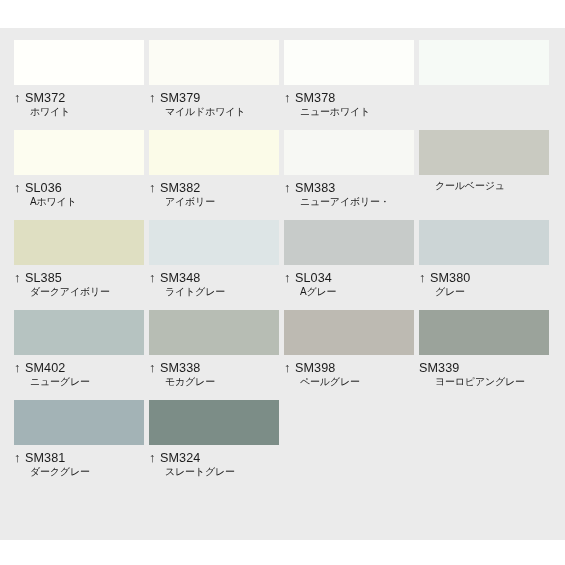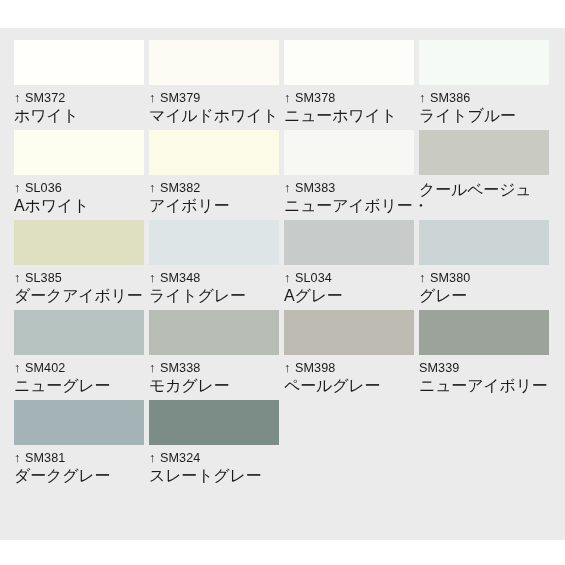--- a/index.html
+++ b/index.html
@@ -74,22 +74,23 @@
   .arrow-mark {
     display: inline-block;
     font-size: 12.6px;
     line-height: 1;
     margin-right: 1px;
     transform: translateY(0px);
   }
 
   .swatch-name-line {
     display: block;
-    font-size: 16px;
+    font-size: 10px;
     letter-spacing: -0.2px;
+    margin-left: 16px;
   }
 
   .top-band, .bottom-band {
     position: absolute;
     left: 0;
     width: 565px;
     background: #ffffff;
   }
   .top-band { top: 0; height: 28px; }
   .bottom-band { top: 540px; height: 25px; }
@@ -119,24 +120,20 @@
         </div>
         <div class="swatch-cell">
           <div class="swatch-chip" style="background: rgb(253, 254, 250);"></div>
           <div class="swatch-caption">
             <span class="swatch-code-line"><span class="arrow-mark">↑</span> <span>SM378</span></span>
             <span class="swatch-name-line">ニューホワイト</span>
           </div>
         </div>
         <div class="swatch-cell">
           <div class="swatch-chip" style="background: rgb(246, 250, 246);"></div>
-          <div class="swatch-caption">
-            <span class="swatch-code-line"><span class="arrow-mark">↑</span> <span>SM386</span></span>
-            <span class="swatch-name-line">ライトブルー</span>
-          </div>
         </div>
         <div class="swatch-cell">
           <div class="swatch-chip" style="background: rgb(253, 253, 240);"></div>
           <div class="swatch-caption">
             <span class="swatch-code-line"><span class="arrow-mark">↑</span> <span>SL036</span></span>
             <span class="swatch-name-line">Aホワイト</span>
           </div>
         </div>
         <div class="swatch-cell">
           <div class="swatch-chip" style="background: rgb(251, 251, 232);"></div>
@@ -204,21 +201,21 @@
           <div class="swatch-chip" style="background: rgb(189, 186, 178);"></div>
           <div class="swatch-caption">
             <span class="swatch-code-line"><span class="arrow-mark">↑</span> <span>SM398</span></span>
             <span class="swatch-name-line">ペールグレー</span>
           </div>
         </div>
         <div class="swatch-cell">
           <div class="swatch-chip" style="background: rgb(155, 163, 155);"></div>
           <div class="swatch-caption">
             <span class="swatch-code-line"><span>SM339</span></span>
-            <span class="swatch-name-line">ニューアイボリー</span>
+            <span class="swatch-name-line">ヨーロピアングレー</span>
           </div>
         </div>
         <div class="swatch-cell">
           <div class="swatch-chip" style="background: rgb(163, 179, 182);"></div>
           <div class="swatch-caption">
             <span class="swatch-code-line"><span class="arrow-mark">↑</span> <span>SM381</span></span>
             <span class="swatch-name-line">ダークグレー</span>
           </div>
         </div>
         <div class="swatch-cell">

